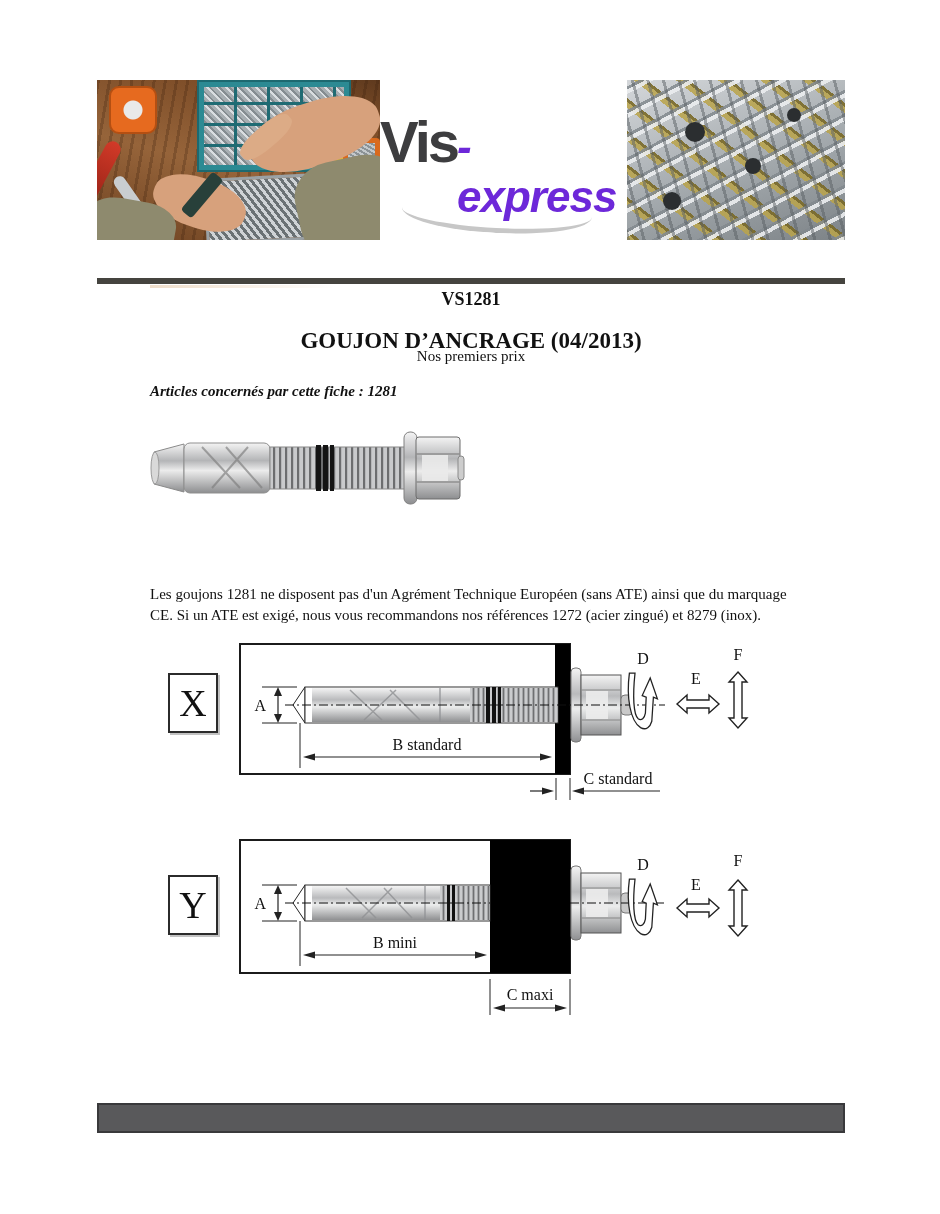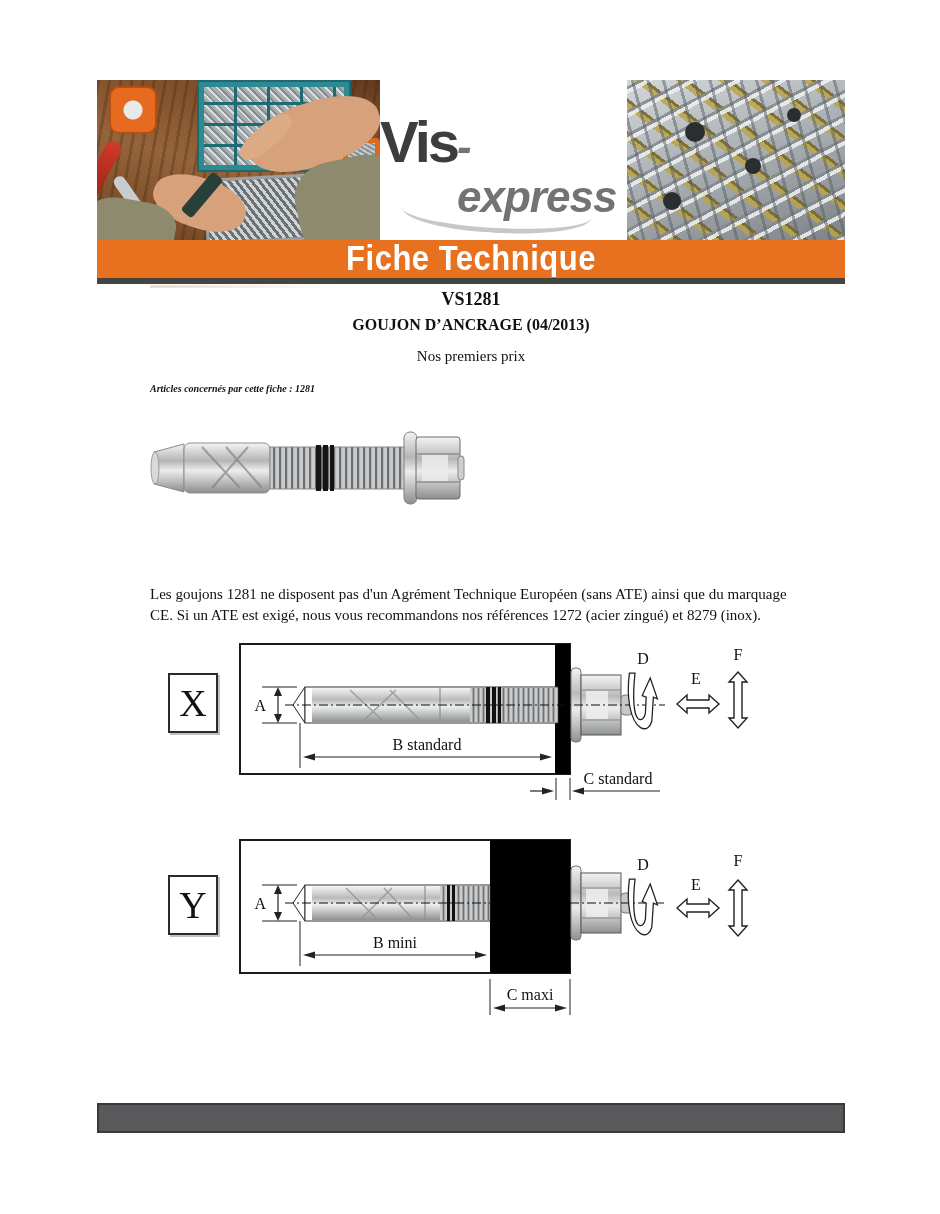--- a/index.html
+++ b/index.html
@@ -38,37 +38,37 @@
 
   .screws1{position:absolute;inset:0;background:repeating-linear-gradient(38deg,rgba(186,164,74,.85) 0 5px,rgba(122,106,40,.9) 5px 8px,transparent 8px 26px);}
   .screws2{position:absolute;inset:0;background:repeating-linear-gradient(-28deg,rgba(235,237,239,.9) 0 4px,rgba(130,137,142,.85) 4px 7px,transparent 7px 21px);}
   .screws3{position:absolute;inset:0;background:repeating-linear-gradient(75deg,rgba(90,96,100,.5) 0 3px,transparent 3px 15px);}
   .shead{position:absolute;border-radius:50%;background:#2b2e30;}
 
   .logo-area{position:absolute;left:380px;top:80px;width:247px;height:160px;background:#fff;}
   .logo-line{position:absolute;left:0;top:28px;width:100%;display:flex;align-items:baseline;justify-content:center;
              font-family:"Liberation Sans",sans-serif;}
   .logo-vis{font-weight:700;font-size:58px;letter-spacing:-3px;color:#3d3d3f;}
-  .logo-exp{font-weight:700;font-style:italic;font-size:44px;letter-spacing:-1px;color:#737373;}
+  .logo-exp{font-weight:700;font-style:italic;font-size:44px;letter-spacing:-1px;color:#6d28d9;}
   .swoosh{position:absolute;left:22px;top:112px;width:190px;height:36px;border-bottom:5px solid #c7c7c7;
           border-radius:50%;transform:rotate(3deg);}
 
   .banner{position:absolute;left:97px;top:240px;width:748px;height:38px;background:#e8711f;
           display:flex;align-items:center;justify-content:center;}
   .banner-text{color:#fff;font-family:"Liberation Sans",sans-serif;font-weight:700;font-size:31px;
                transform:scaleY(1.12);letter-spacing:.5px;}
   .banner-underline{position:absolute;left:97px;top:278px;width:748px;height:6px;background:#45443f;}
   .peach-line{position:absolute;left:150px;top:285px;width:185px;height:3px;
               background:linear-gradient(to right,#eeddca,rgba(238,221,202,0));}
 
   
   .ref{position:absolute;left:97px;top:289px;width:748px;text-align:center;font-weight:700;font-size:18px;}
-  .title{position:absolute;left:97px;top:316px;width:748px;text-align:center;font-weight:700;font-size:16px;}
+  .title{position:absolute;left:97px;top:328px;width:748px;text-align:center;font-weight:700;font-size:23px;}
   .subtitle{position:absolute;left:97px;top:348px;width:748px;text-align:center;font-size:15px;}
-  .articles{position:absolute;left:150px;top:383px;width:650px;font-weight:700;font-style:italic;font-size:10px;}
+  .articles{position:absolute;left:150px;top:383px;width:650px;font-weight:700;font-style:italic;font-size:15px;}
   .para{position:absolute;left:150px;width:652px;font-size:15px;line-height:1.42;}
   .para1{top:518px;}
   .para2{top:584px;}
 
   
   .dlabel-box{position:absolute;width:46px;height:56px;background:#fff;border:2px solid #2b2b2b;
               box-shadow:2px 2px 0 rgba(120,120,120,.45);display:flex;align-items:center;justify-content:center;
               font-size:38px;font-family:"Liberation Serif",serif;}
   .xbox{left:168px;top:673px;}
   .ybox2{left:168px;top:875px;}
@@ -114,23 +114,20 @@
   <div class="photo photo-right">
     <div class="screws1"></div>
     <div class="screws2"></div>
     <div class="screws3"></div>
     <div class="shead" style="left:58px;top:42px;width:20px;height:20px;"></div>
     <div class="shead" style="left:118px;top:78px;width:16px;height:16px;"></div>
     <div class="shead" style="left:36px;top:112px;width:18px;height:18px;"></div>
     <div class="shead" style="left:160px;top:28px;width:14px;height:14px;"></div>
   </div>
 
-  <div class="banner">
-    <span class="banner-text">Fiche Technique</span>
-  </div>
   <div class="banner-underline"></div>
   <div class="peach-line"></div>
 
   <div class="ref">VS1281</div>
   <div class="title">GOUJON D’ANCRAGE (04/2013)</div>
   <div class="subtitle">Nos premiers prix</div>
   <div class="articles">Articles concernés par cette fiche : 1281</div>
 
   <svg class="abs" style="left:150px;top:424px;" width="315" height="88" viewBox="0 0 315 88">
     <defs>

